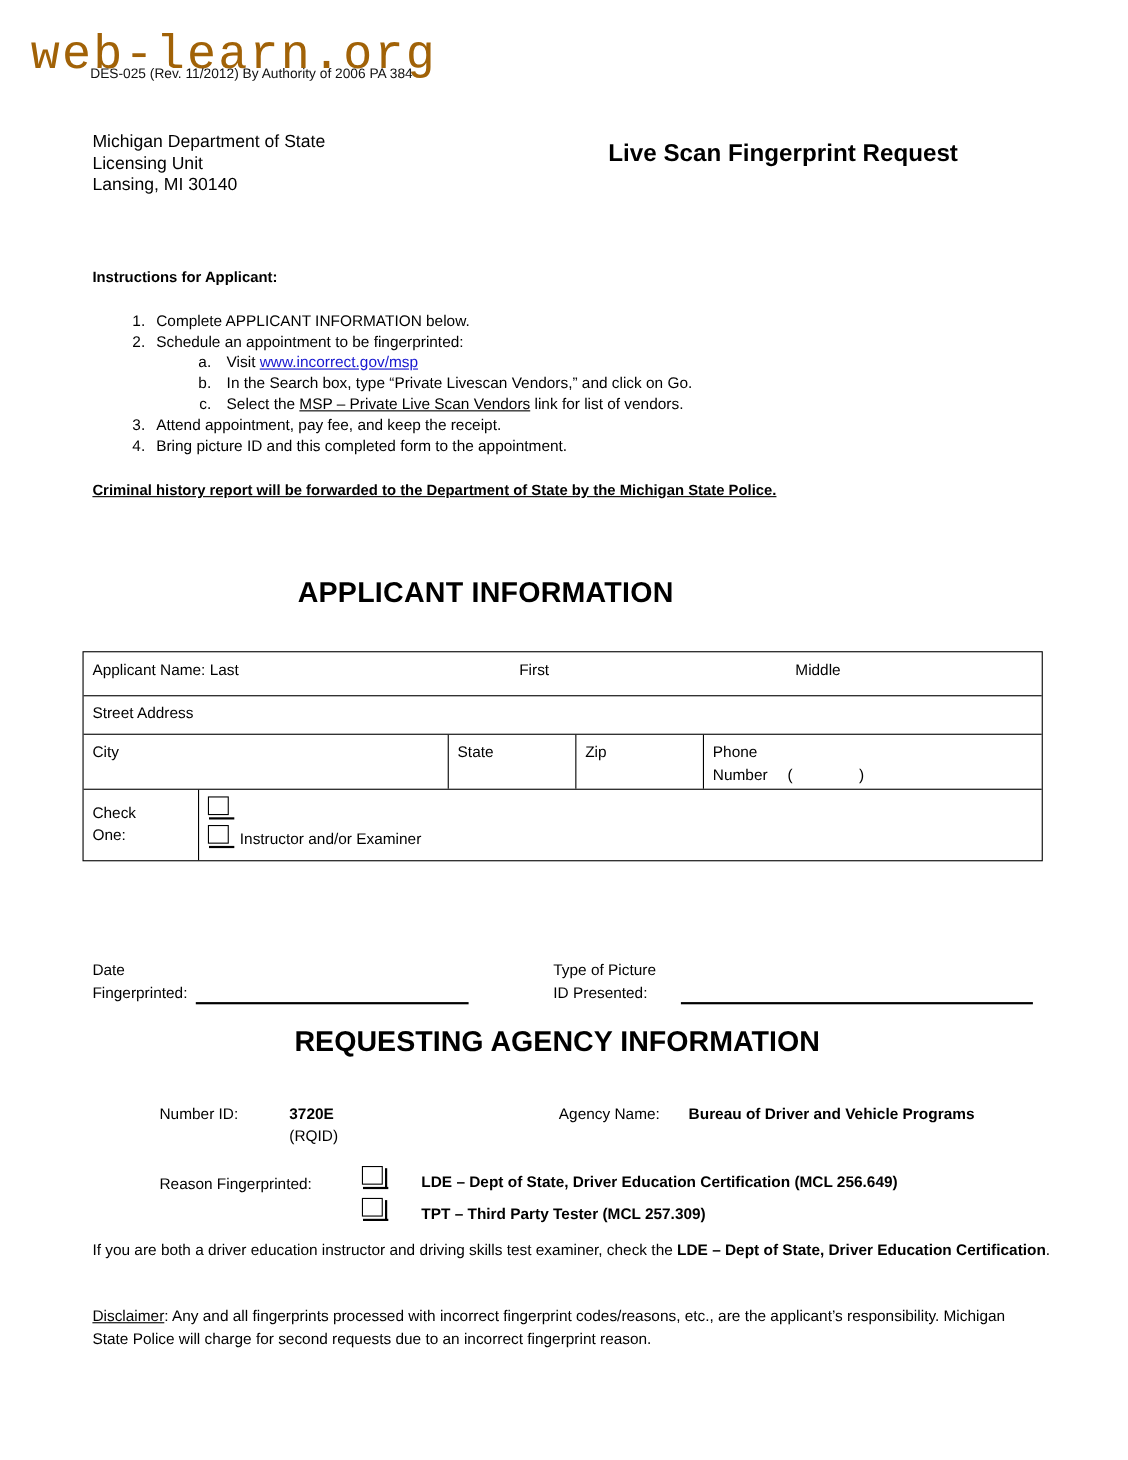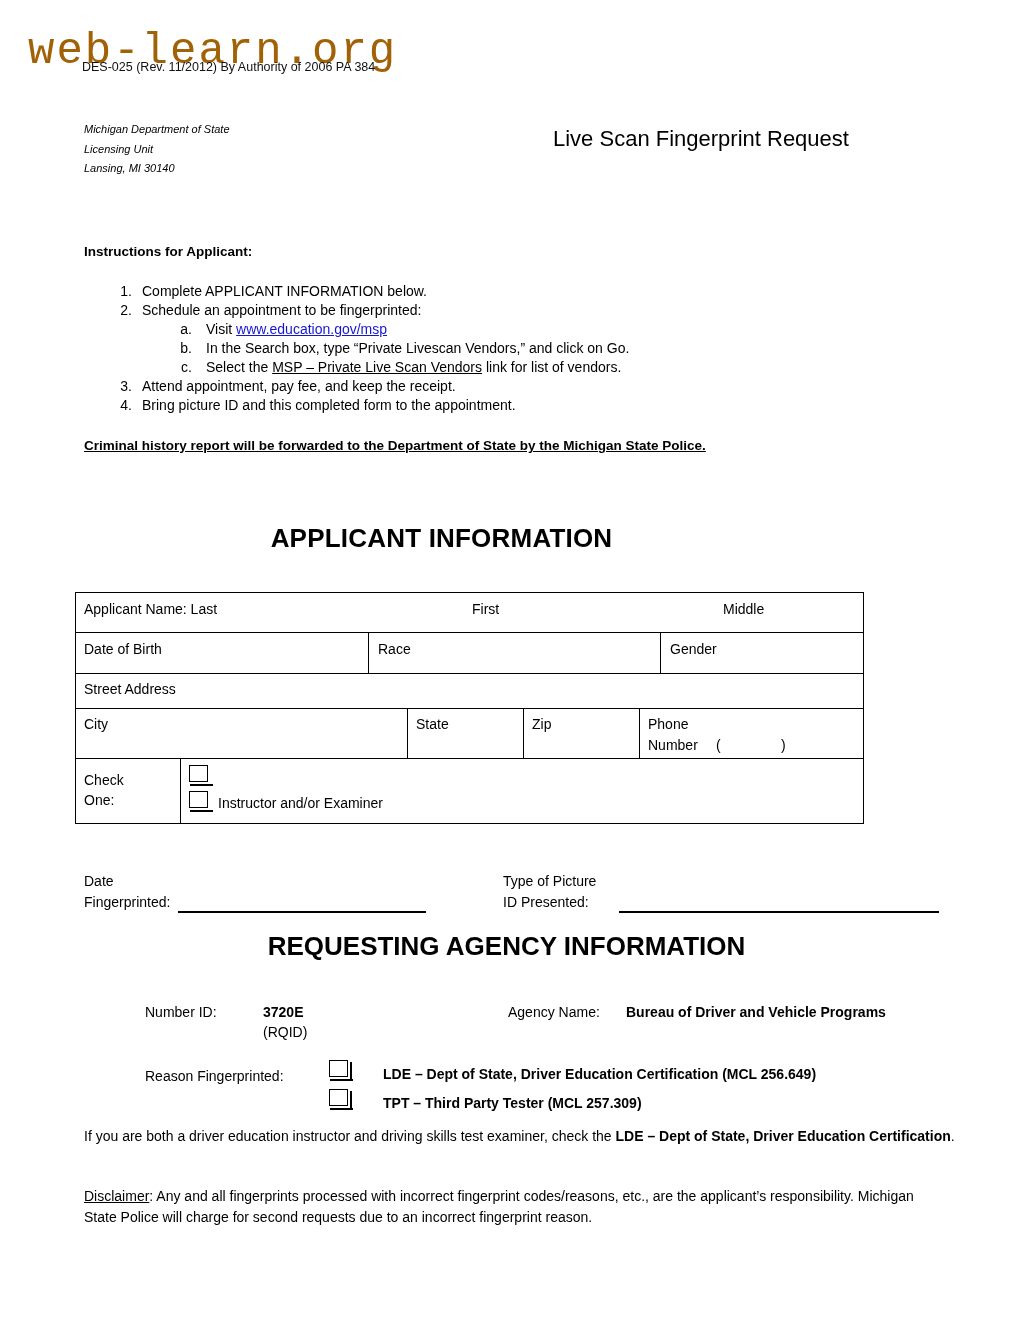--- a/index.html
+++ b/index.html
@@ -41,30 +41,29 @@
     color: #111;
     white-space: nowrap;
     z-index: 6;
   }
 
   
   #agency-block {
     position: absolute;
     left: 84px;
     top: 120px;
-    font-size: 11px;
+    font-size: 16px;
     line-height: 19.5px;
-    font-style: italic;
   }
   #doc-title {
     position: absolute;
     left: 553px;
     top: 126px;
     font-size: 22px;
-    font-weight: normal;
+    font-weight: bold;
     white-space: nowrap;
   }
 
   
   #instructions-heading {
     position: absolute;
     left: 84px;
     top: 244px;
     font-size: 13.5px;
     font-weight: bold;
@@ -119,21 +118,21 @@
     font-weight: bold;
     letter-spacing: 0.2px;
   }
   #applicant-heading span { margin-left: -12px; }
 
   
   #applicant-table {
     position: absolute;
     left: 75px;
     top: 592px;
-    width: 789px;
+    width: 873px;
     border: 1.6px solid #000;
     box-sizing: border-box;
   }
   .tr {
     position: relative;
     border-bottom: 1.6px solid #000;
     box-sizing: border-box;
   }
   .tr.last { border-bottom: none; }
   .cellv {
@@ -276,21 +275,21 @@
       <span class="ins-txt">Complete APPLICANT INFORMATION below.</span>
     </div>
 
     <div class="ins-row">
       <span class="ins-num">2.</span>
       <span class="ins-txt">Schedule an appointment to be fingerprinted:</span>
     </div>
 
     <div class="ins-row sub">
       <span class="ins-num">a.</span>
-      <span class="ins-txt"><span>Visit </span><a class="msp-link" href="#">www.education.gov/msp</a></span>
+      <span class="ins-txt"><span>Visit </span><a class="msp-link" href="#">www.incorrect.gov/msp</a></span>
     </div>
 
     <div class="ins-row sub">
       <span class="ins-num">b.</span>
       <span class="ins-txt">In the Search box, type “Private Livescan Vendors,” and click on Go.</span>
     </div>
 
     <div class="ins-row sub">
       <span class="ins-num">c.</span>
       <span class="ins-txt"><span>Select the </span><span class="u">MSP – Private Live Scan Vendors</span><span> link for list of vendors.</span></span>
@@ -312,27 +311,20 @@
   <div id="applicant-heading"><span>APPLICANT INFORMATION</span></div>
 
   <div id="applicant-table">
 
     <div class="tr" id="row-name">
       <span class="lbl" style="left:8px; top:8px;">Applicant Name:  Last</span>
       <span class="lbl" style="left:396px; top:8px;">First</span>
       <span class="lbl" style="left:647px; top:8px;">Middle</span>
     </div>
 
-    <div class="tr" id="row-dob">
-      <span class="lbl" style="left:8px; top:8px;">Date of Birth</span>
-      <div class="cellv" style="left:292px; right:0;"></div>
-      <span class="lbl" style="left:302px; top:8px;">Race</span>
-      <div class="cellv" style="left:584px; right:0;"></div>
-      <span class="lbl" style="left:594px; top:8px;">Gender</span>
-    </div>
 
     <div class="tr" id="row-street">
       <span class="lbl" style="left:8px; top:7px;">Street Address</span>
     </div>
 
     <div class="tr" id="row-city">
       <span class="lbl" style="left:8px; top:7px;">City</span>
       <div class="cellv" style="left:331px; right:0;"></div>
       <span class="lbl" style="left:340px; top:7px;">State</span>
       <div class="cellv" style="left:447px; right:0;"></div>

